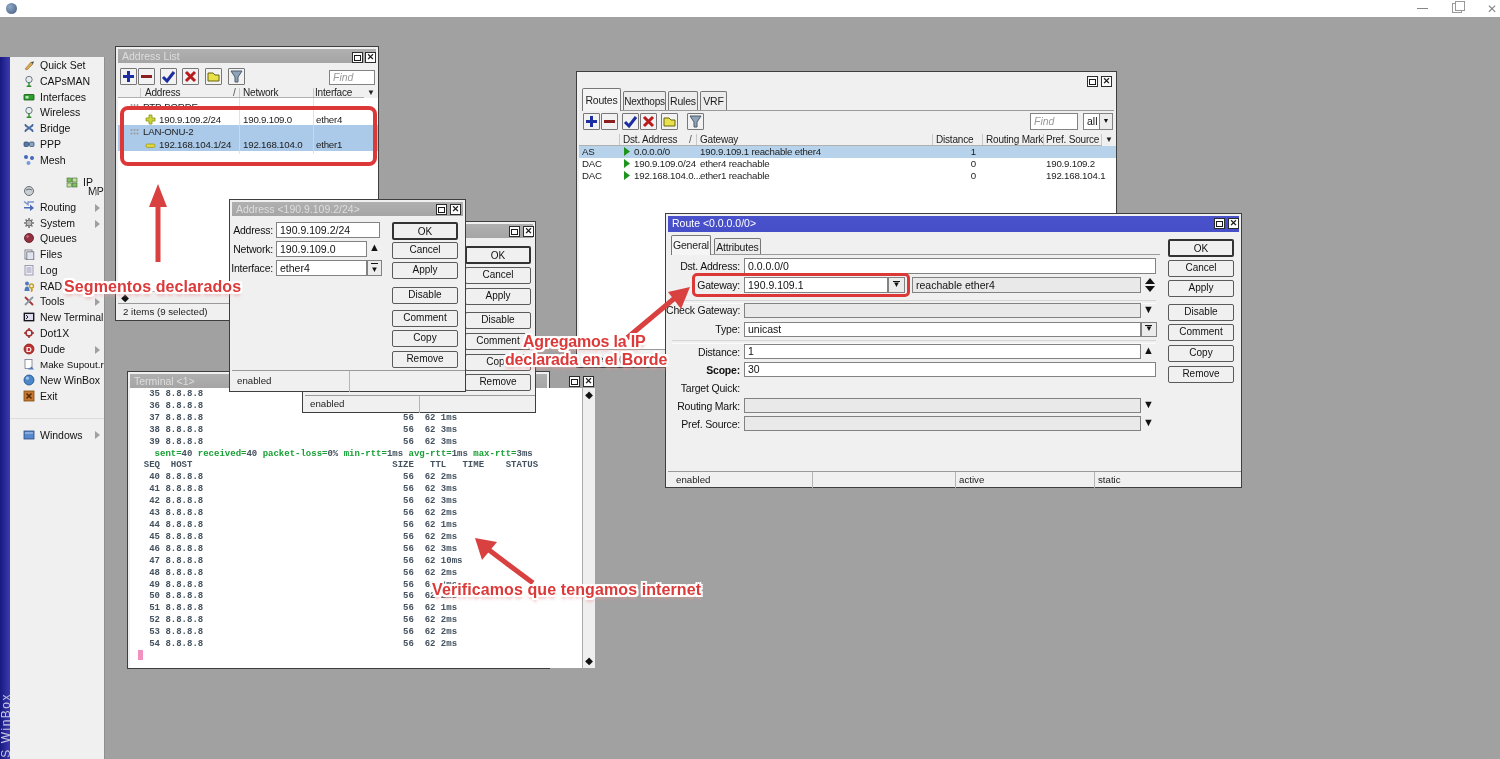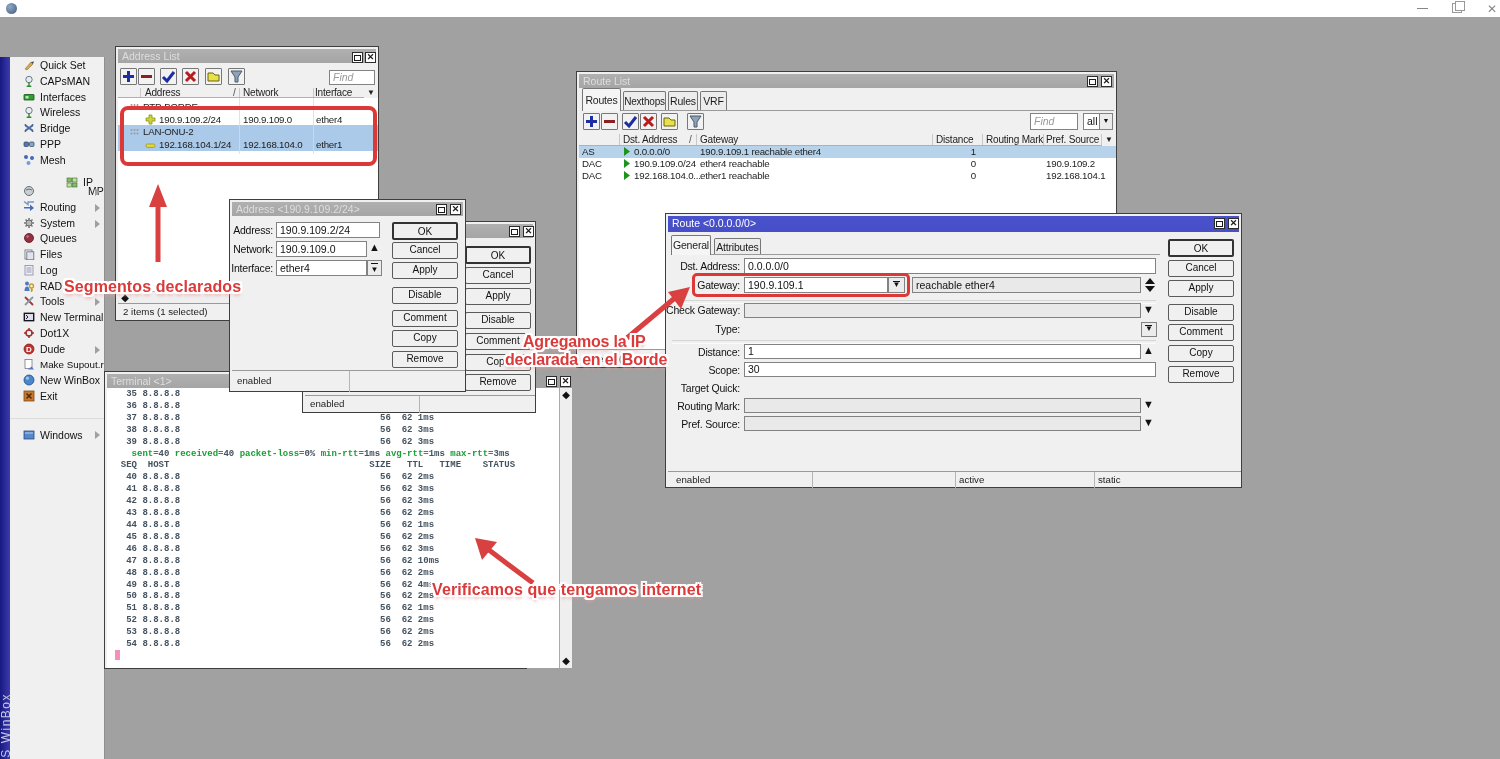--- a/index.html
+++ b/index.html
@@ -238,21 +238,20 @@
           <rect x="1" y="2" width="10" height="8" fill="#5588cc" stroke="#2a4a80" stroke-width="0.8"></rect>
           <rect x="2" y="3" width="8" height="2" fill="#88aadd"></rect>
         </svg>
         <span class="abs" style="left:30px;top:2px;font-size:10.5px;color:#111;white-space:nowrap;">Windows</span>
         <span class="ar"></span>
       </div>
 </div>
 
 <div id="desk">
 <div class="win" style="left:576px;top:71px;width:541px;height:297px;">
-<div class="tb">Route List</div>
 <div class="wbtn" style="left:510px;top:4px;">
           <span class="sq"></span>
         </div>
 <div class="wbtn" style="left:524px;top:4px;">✕</div>
 <div class="tab on" style="left:5px;top:16px;width:39px;height:23px;line-height:22px;">Routes</div>
 <div class="tab" style="left:46px;top:19px;width:43px;height:20px;line-height:19px;font-size:10px;">Nexthops</div>
 <div class="tab" style="left:91px;top:19px;width:30px;height:20px;line-height:19px;">Rules</div>
 <div class="tab" style="left:123px;top:19px;width:27px;height:20px;line-height:19px;">VRF</div>
 <div class="abs" style="left:44px;top:38px;width:493px;height:1px;background:#9a9a9a;"></div>
 <div class="tbtn" style="left:6px;top:41px;"><svg width="15" height="15">
@@ -314,21 +313,21 @@
             <path d="M1 0 L7 4.5 L1 9 Z" fill="#1e941e"></path>
           </svg></div>
 <div class="cell" style="left:57px;top:98px;">192.168.104.0...</div>
 <div class="cell" style="left:123px;top:98px;">ether1 reachable</div>
 <div class="cell" style="left:355px;top:98px;width:44px;text-align:right;">0</div>
 <div class="cell" style="left:469px;top:98px;">192.168.104.1</div>
 <div class="stat" style="left:2px;top:277px;width:537px;height:18px;">
           <span style="position:absolute;left:6px;top:3px;">3 items (1 selected)</span>
         </div>
 </div>
-<div class="win" style="left:104px;top:371px;width:423px;height:298px;padding-left:9px;">
+<div class="win" style="left:127px;top:371px;width:423px;height:298px;padding-left:9px;">
 <div class="tb">Terminal &lt;1&gt;</div>
 <div class="wbtn" style="left:441px;top:4px;">
           <span class="sq"></span>
         </div>
 <div class="wbtn" style="left:455px;top:4px;">✕</div>
 <div class="abs" style="left:2px;top:16px;width:452px;height:280px;background:#fff;overflow:hidden;">
 <pre style="position:absolute;left:3px;top:1px;font-family:'Liberation Mono',monospace;font-size:9px;line-height:11.9px;color:#44525f;font-weight:bold;">   35 8.8.8.8                                     56  62 2ms
    36 8.8.8.8                                     56  62 2ms
    37 8.8.8.8                                     56  62 1ms
    38 8.8.8.8                                     56  62 3ms
@@ -426,21 +425,21 @@
             <rect x="1" y="4" width="9" height="3.4" rx="1.5" fill="#e3d93e" stroke="#9a9518" stroke-width="0.8"></rect>
           </svg></div>
 <div class="cell" style="left:43px;top:92px;">192.168.104.1/24</div>
 <div class="cell" style="left:127px;top:92px;">192.168.104.0</div>
 <div class="cell" style="left:200px;top:92px;">ether1</div>
 <div class="abs" style="left:123px;top:51px;width:1px;height:56px;background:#d4dce4;opacity:0.8;"></div>
 <div class="abs" style="left:197px;top:51px;width:1px;height:56px;background:#d4dce4;opacity:0.8;"></div>
 <div class="abs" style="left:2px;top:244px;width:260px;height:12px;background:#efefef;border-top:1px solid #aaa;box-sizing:border-box;"></div>
 <div class="abs" style="left:3px;top:245px;width:12px;height:11px;text-align:center;font-size:10px;line-height:11px;color:#111;">◆</div>
 <div class="stat" style="left:2px;top:256px;width:260px;height:17px;">
-          <span style="position:absolute;left:5px;top:2px;">2 items (1 selected)</span>
+          <span style="position:absolute;left:5px;top:2px;">2 items (9 selected)</span>
         </div>
 </div>
 <div class="win" style="left:302px;top:221px;width:234px;height:192px;">
 <div class="tb">Address &lt;192.168.104.1/24&gt;</div>
 <div class="wbtn" style="left:206px;top:4px;">
           <span class="sq"></span>
         </div>
 <div class="wbtn" style="left:220px;top:4px;">✕</div>
 <div class="btn def" style="left:162px;top:24px;width:66px;height:18px;line-height:15px;">OK</div>
 <div class="btn" style="left:162px;top:45px;width:66px;height:17px;line-height:14px;">Cancel</div>
@@ -490,38 +489,39 @@
         </div>
 <div class="wbtn" style="left:562px;top:4px;">✕</div>
 <div class="tab on" style="left:5px;top:21px;width:40px;height:20px;line-height:19px;">General</div>
 <div class="tab" style="left:48px;top:24px;width:47px;height:17px;line-height:16px;">Attributes</div>
 <div class="abs" style="left:45px;top:40px;width:449px;height:1px;background:#9a9a9a;"></div>
 <div class="rlbl" style="left:0;top:46px;width:74px;">Dst. Address:</div>
 <div class="rlbl" style="left:0;top:65px;width:74px;">Gateway:</div>
 <div class="rlbl" style="left:0;top:90px;width:74px;">Check Gateway:</div>
 <div class="rlbl" style="left:0;top:109px;width:74px;">Type:</div>
 <div class="rlbl" style="left:0;top:132px;width:74px;">Distance:</div>
-<div class="rlbl" style="left:0;top:150px;width:74px;">Scope:</div>
+<div class="rlbl" style="left:0;top:150px;width:74px;font-weight:bold;">Scope:</div>
 <div class="rlbl" style="left:0;top:168px;width:74px;">Target Quick:</div>
 <div class="rlbl" style="left:0;top:186px;width:74px;">Routing Mark:</div>
 <div class="rlbl" style="left:0;top:204px;width:74px;">Pref. Source:</div>
 <div class="inp" style="left:78px;top:44px;width:412px;height:16px;line-height:14px;">0.0.0.0/0</div>
 <div class="inp" style="left:78px;top:63px;width:144px;height:16px;line-height:14px;">190.9.109.1</div>
 <div class="abs" style="left:222px;top:63px;width:17px;height:16px;background:#ececec;border:1px solid #828282;box-sizing:border-box;text-align:center;color:#111;">
           <span style="display:block;margin-top:3px;border-top:1px solid #111;width:7px;margin-left:4px;"></span>
           <span style="display:block;font-size:8px;margin-top:-2px;">▼</span>
         </div>
 <div class="inp gray" style="left:246px;top:63px;width:229px;height:16px;line-height:14px;">reachable ether4</div>
 <svg class="abs" style="left:477px;top:63px;" width="14" height="16">
           <path d="M7 1 L12 7 L2 7 Z" fill="#111"></path>
           <path d="M7 15 L12 9 L2 9 Z" fill="#111"></path>
         </svg>
 <div class="abs" style="left:6px;top:86px;width:484px;height:2px;border-top:1px solid #d5d5d5;border-bottom:1px solid #fbfbfb;"></div>
 <div class="inp gray" style="left:78px;top:89px;width:397px;height:15px;"></div>
 <div class="abs" style="left:477px;top:89px;font-size:11px;color:#111;">▼</div>
+<div class="inp" style="left:78px;top:108px;width:397px;height:15px;line-height:13px;">unicast</div>
 <div class="abs" style="left:475px;top:108px;width:16px;height:15px;background:#ececec;border:1px solid #828282;box-sizing:border-box;text-align:center;color:#111;">
           <span style="display:block;margin-top:2px;border-top:1px solid #111;width:7px;margin-left:3px;"></span>
           <span style="display:block;font-size:8px;margin-top:-2px;">▼</span>
         </div>
 <div class="abs" style="left:6px;top:126px;width:484px;height:2px;border-top:1px solid #d5d5d5;border-bottom:1px solid #fbfbfb;"></div>
 <div class="inp" style="left:78px;top:130px;width:397px;height:15px;line-height:13px;">1</div>
 <div class="abs" style="left:477px;top:130px;font-size:11px;color:#111;">▲</div>
 <div class="inp" style="left:78px;top:148px;width:412px;height:15px;line-height:13px;">30</div>
 <div class="inp gray" style="left:78px;top:184px;width:397px;height:15px;"></div>
 <div class="abs" style="left:477px;top:184px;font-size:11px;color:#111;">▼</div>

